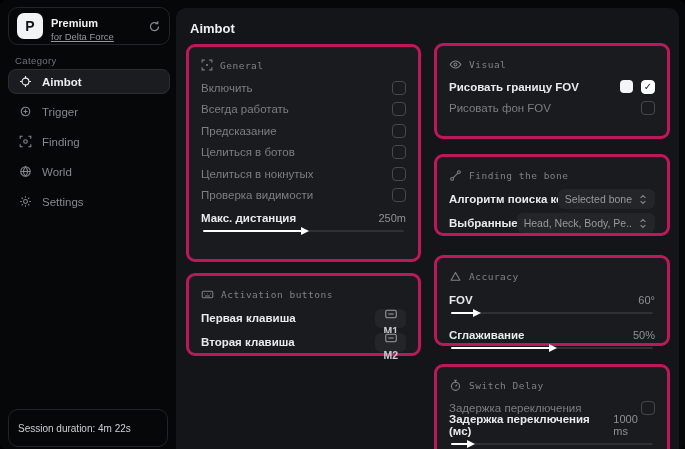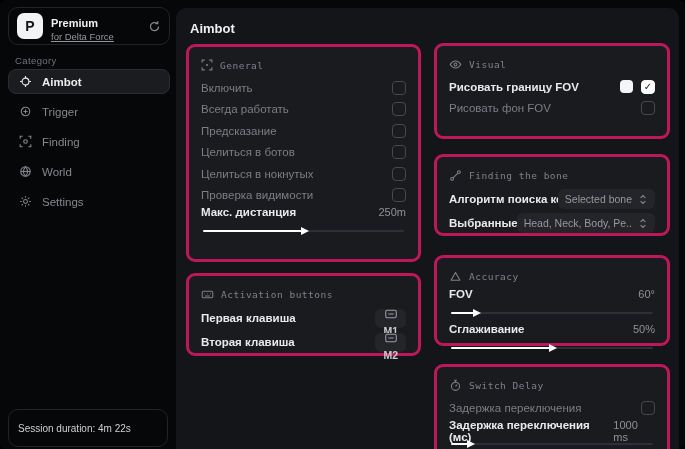--- a/index.html
+++ b/index.html
@@ -41,21 +41,21 @@
   .row.tall { height:24px; }
   .row .lbl { overflow:hidden; white-space:nowrap; }
   .row .lbl.on, .lbl.on { color:#e9eaec; font-weight:600; }
 
   .checkbox { width:14px; height:14px; border:1.5px solid #46484d; border-radius:4px; flex:none; cursor:pointer; display:flex; align-items:center; justify-content:center; }
   .checkbox.checked { background:#fff; border-color:#fff; }
   .checkbox.checked::after { content:"✓"; color:#17181a; font-size:10px; font-weight:bold; line-height:1; }
   .swatch { width:13px; height:13px; background:#f4f5f6; border-radius:4px; flex:none; cursor:pointer; }
   .ctrls { display:flex; align-items:center; gap:8px; }
 
-  .slider-label { display:flex; justify-content:space-between; align-items:flex-start; height:18px; font-size:11.5px; }
+  .slider-label { display:flex; justify-content:space-between; align-items:flex-end; height:18px; font-size:11.5px; }
   .slider-label .val { color:#8f9196; font-size:11px; }
   .slider { position:relative; height:8px; margin-top:3px; cursor:pointer; }
   .slider .track { position:absolute; left:2px; right:2px; top:3px; height:2px; background:#2e3035; border-radius:2px; }
   .slider .fill { position:absolute; left:2px; top:3px; height:2px; background:#fff; border-radius:2px; }
   .slider .fill::after { content:""; position:absolute; right:-7px; top:-3px; width:0; height:0; border-left:8px solid #fff; border-top:4px solid transparent; border-bottom:4px solid transparent; }
 
   .keypill { display:flex; align-items:center; gap:6px; background:#232529; border-radius:6px; height:19px; padding:0 8px; color:#c9cbcf; font-size:10.5px; font-weight:600; cursor:pointer;flex-direction:column; }
   .keypill .kicon { display:flex; color:#9a9ca1; }
 
   .select { display:flex; align-items:center; gap:6px; background:#232529; border-radius:6px; height:20px; padding:0 7px; color:#97999e; font-size:10.5px; cursor:pointer; flex:none; max-width:150px; }

